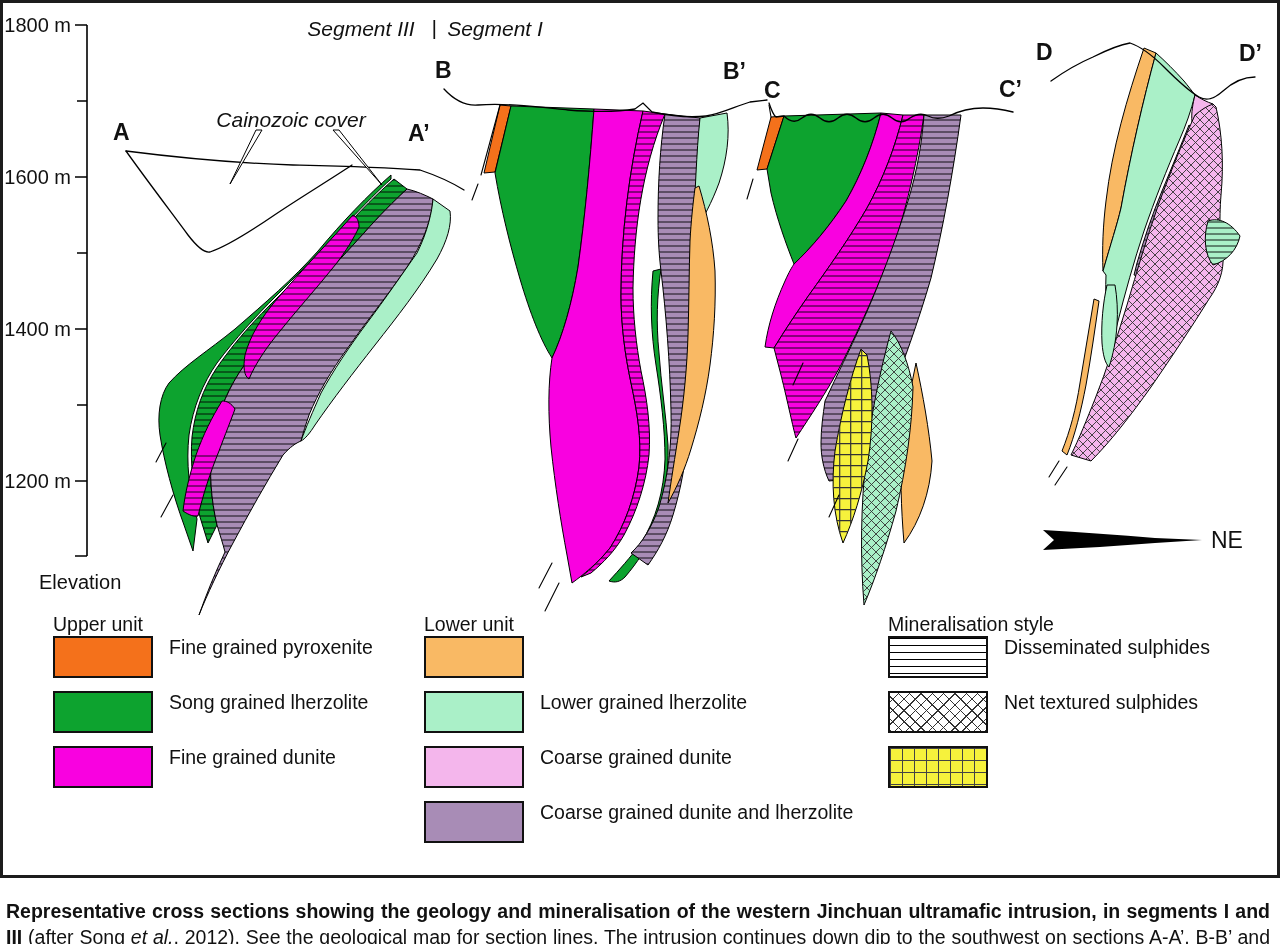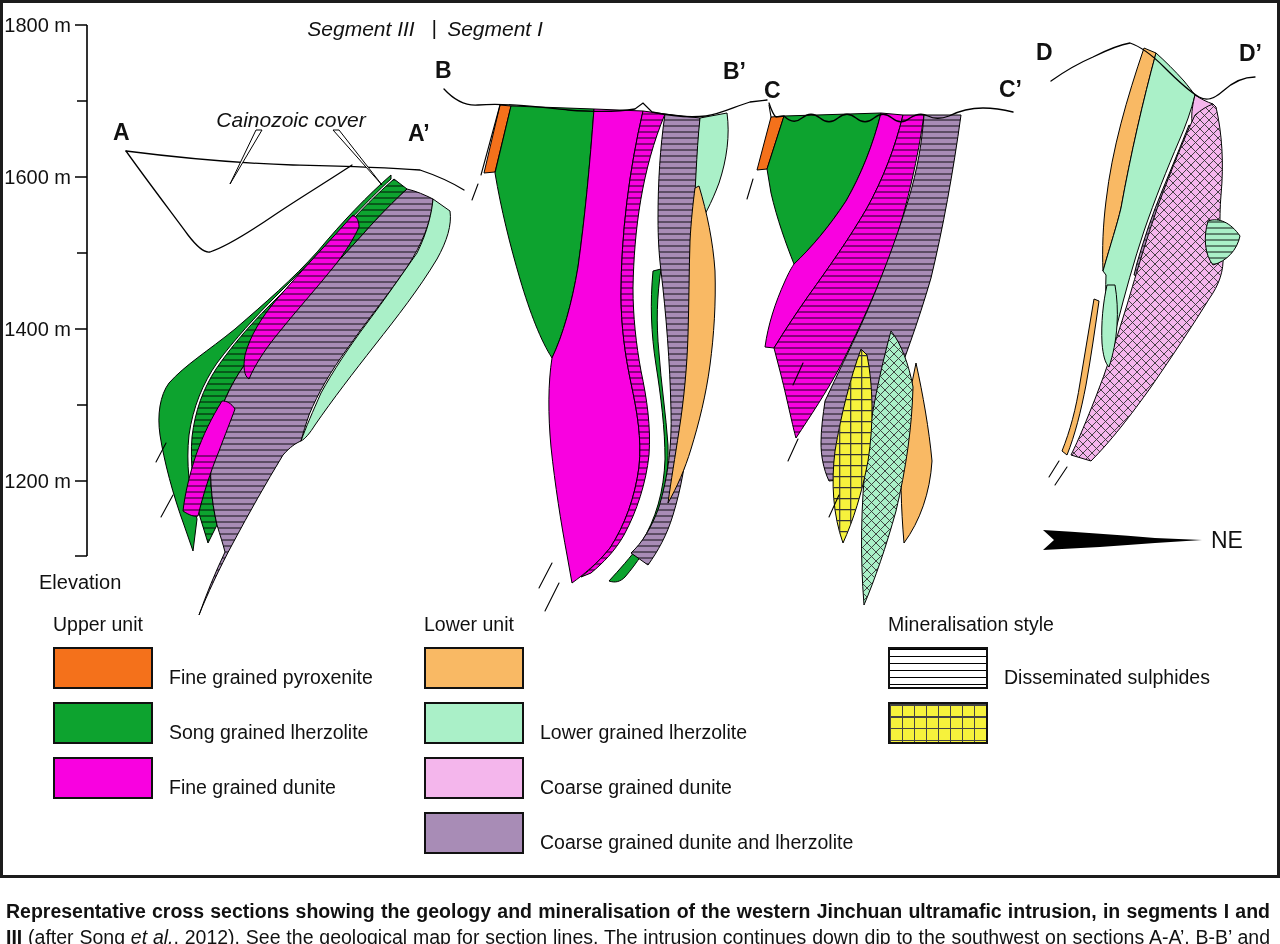--- a/index.html
+++ b/index.html
@@ -26,22 +26,22 @@
   .axis{stroke:#000;stroke-width:1.6;fill:none;}
   text{fill:#111;}
   .t-tick{font-size:20px;}
   .t-italic{font-size:21px;font-style:italic;}
   .t-sec{font-size:23px;font-weight:bold;}
   .t-plain{font-size:20px;}
   .t-ne{font-size:23px;}
 
   
   .legend-col{position:absolute;top:610px;}
-  .legend-title{font-size:19.5px;margin-bottom:13px;}
-  .legend-item{display:flex;align-items:flex-end;margin-bottom:15px;height:40px;}
+  .legend-title{font-size:19.5px;}
+  .legend-item{display:flex;align-items:flex-start;margin-bottom:15px;height:40px;}
   .swatch{display:inline-block;width:96px;height:38px;border:2px solid #111;box-sizing:content-box;flex:0 0 auto;}
   .legend-label{font-size:19.5px;margin-left:16px;white-space:nowrap;}
   .pat-horiz{background-image:repeating-linear-gradient(to bottom,#000 0 1px,transparent 1px 7px);}
   .pat-cross{background-image:repeating-linear-gradient(45deg,#333 0 1px,transparent 1px 8px),repeating-linear-gradient(-45deg,#333 0 1px,transparent 1px 8px);}
   .pat-grid{background-image:repeating-linear-gradient(to right,#444 0 1.5px,transparent 1.5px 12px),repeating-linear-gradient(to bottom,#444 0 1.5px,transparent 1.5px 12px);}
 
   
   .caption{width:1280px;box-sizing:border-box;padding:20px 10px 0 6px;font-size:19.5px;line-height:26px;text-align:justify;}
   .cap-bold{font-weight:bold;}
   .cap-italic{font-style:italic;}
@@ -212,20 +212,24 @@
     </div>
   </div>
 
   <div class="legend-col" style="left:885px">
     <div class="legend-title">Mineralisation style</div>
     <div class="legend-item">
       <span class="swatch pat-horiz" style="background-color: rgb(255, 255, 255);"></span>
       <span class="legend-label">Disseminated sulphides</span>
     </div>
     <div class="legend-item">
+      <span class="swatch pat-cross" style="background-color: rgb(255, 255, 255);"></span>
+      <span class="legend-label">Net textured sulphides</span>
+    </div>
+    <div class="legend-item">
       <span class="swatch pat-grid" style="background-color: rgb(246, 242, 60);"></span>
     </div>
   </div>
 </div>
 
 <div class="caption">
   <span class="cap-bold">Representative cross sections showing the geology and mineralisation of the western Jinchuan ultramafic intrusion, in segments I and III</span><span> (after Song </span><span class="cap-italic">et al.</span><span>, 2012). See the geological map for section lines. The intrusion continues down dip to the southwest on sections A-A’, B-B’ and C-C’.</span>
 </div>
 
 </body></html>

